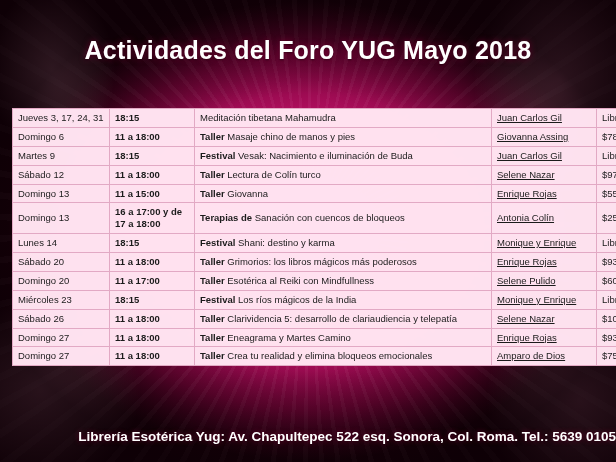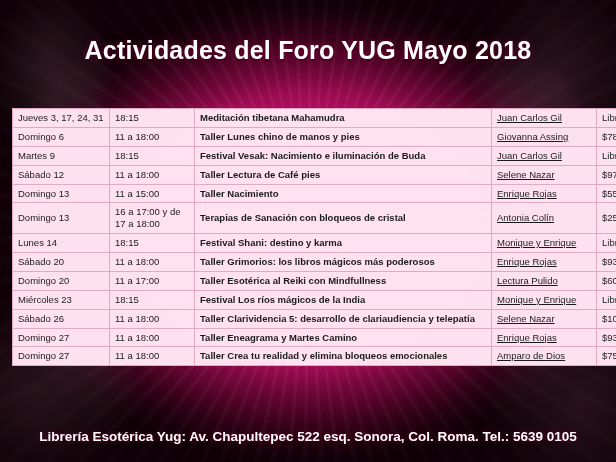--- a/index.html
+++ b/index.html
@@ -71,33 +71,33 @@
   table.schedule td {
     border: 1px solid #e2a9c4;
     padding: 3px 5px;
     font-size: 9.5px;
     color: #1b1b1b;
     vertical-align: middle;
     line-height: 1.25;
     background: rgba(255,226,240,0.88);
   }
   td.c-day   { width: 86px; }
-  td.c-time  { width: 74px; }
+  td.c-time  { width: 74px; font-weight: bold; }
   td.c-act   { width: 286px; }
   td.c-pres  { width: 94px; text-decoration: underline; }
   td.c-price { width: 46px; }
 
   .act-type { font-weight: bold; }
-  .act-name { font-weight: bold; }
+  .act-name { font-weight: normal; }
 
   .footer {
     position: absolute;
     left: 0; right: 0;
     bottom: 18px;
-    text-align: center;
+    text-align: right;
     color: #ffffff;
     font-size: 13.5px;
     font-weight: bold;
     text-shadow: 0 0 5px rgba(120,0,50,0.9), 0 1px 2px rgba(0,0,0,0.6);
     z-index: 3;
   }
 </style>
 </head>
 <body>
 
@@ -113,49 +113,49 @@
           <tr>
             <td class="c-day">Jueves 3, 17, 24, 31</td>
             <td class="c-time">18:15</td>
             <td class="c-act"><span class="act-type"></span><span class="act-name">Meditación tibetana Mahamudra</span></td>
             <td class="c-pres">Juan Carlos Gil</td>
             <td class="c-price">Libre</td>
           </tr>
           <tr>
             <td class="c-day">Domingo 6</td>
             <td class="c-time">11 a 18:00</td>
-            <td class="c-act"><span class="act-type">Taller </span><span class="act-name">Lunes chino de manos y pies</span></td>
+            <td class="c-act"><span class="act-type">Taller </span><span class="act-name">Masaje chino de manos y pies</span></td>
             <td class="c-pres">Giovanna Assing</td>
             <td class="c-price">$780</td>
           </tr>
           <tr>
             <td class="c-day">Martes 9</td>
             <td class="c-time">18:15</td>
             <td class="c-act"><span class="act-type">Festival </span><span class="act-name">Vesak: Nacimiento e iluminación de Buda</span></td>
             <td class="c-pres">Juan Carlos Gil</td>
             <td class="c-price">Libre</td>
           </tr>
           <tr>
             <td class="c-day">Sábado 12</td>
             <td class="c-time">11 a 18:00</td>
-            <td class="c-act"><span class="act-type">Taller </span><span class="act-name">Lectura de Café pies</span></td>
+            <td class="c-act"><span class="act-type">Taller </span><span class="act-name">Lectura de Colín turco</span></td>
             <td class="c-pres">Selene Nazar</td>
             <td class="c-price">$970</td>
           </tr>
           <tr>
             <td class="c-day">Domingo 13</td>
             <td class="c-time">11 a 15:00</td>
-            <td class="c-act"><span class="act-type">Taller </span><span class="act-name">Nacimiento</span></td>
+            <td class="c-act"><span class="act-type">Taller </span><span class="act-name">Giovanna</span></td>
             <td class="c-pres">Enrique Rojas</td>
             <td class="c-price">$550</td>
           </tr>
           <tr>
             <td class="c-day">Domingo 13</td>
             <td class="c-time">16 a 17:00 y de 17 a 18:00</td>
-            <td class="c-act"><span class="act-type">Terapias de </span><span class="act-name">Sanación con bloqueos de cristal</span></td>
+            <td class="c-act"><span class="act-type">Terapias de </span><span class="act-name">Sanación con cuencos de bloqueos</span></td>
             <td class="c-pres">Antonia Colín</td>
             <td class="c-price">$250</td>
           </tr>
           <tr>
             <td class="c-day">Lunes 14</td>
             <td class="c-time">18:15</td>
             <td class="c-act"><span class="act-type">Festival </span><span class="act-name">Shani: destino y karma</span></td>
             <td class="c-pres">Monique y Enrique</td>
             <td class="c-price">Libre</td>
           </tr>
@@ -163,21 +163,21 @@
             <td class="c-day">Sábado 20</td>
             <td class="c-time">11 a 18:00</td>
             <td class="c-act"><span class="act-type">Taller </span><span class="act-name">Grimorios: los libros mágicos más poderosos</span></td>
             <td class="c-pres">Enrique Rojas</td>
             <td class="c-price">$935</td>
           </tr>
           <tr>
             <td class="c-day">Domingo 20</td>
             <td class="c-time">11 a 17:00</td>
             <td class="c-act"><span class="act-type">Taller </span><span class="act-name">Esotérica al Reiki con Mindfullness</span></td>
-            <td class="c-pres">Lectura Pulido</td>
+            <td class="c-pres">Selene Pulido</td>
             <td class="c-price">$600</td>
           </tr>
           <tr>
             <td class="c-day">Miércoles 23</td>
             <td class="c-time">18:15</td>
             <td class="c-act"><span class="act-type">Festival </span><span class="act-name">Los ríos mágicos de la India</span></td>
             <td class="c-pres">Monique y Enrique</td>
             <td class="c-price">Libre</td>
           </tr>
           <tr>

